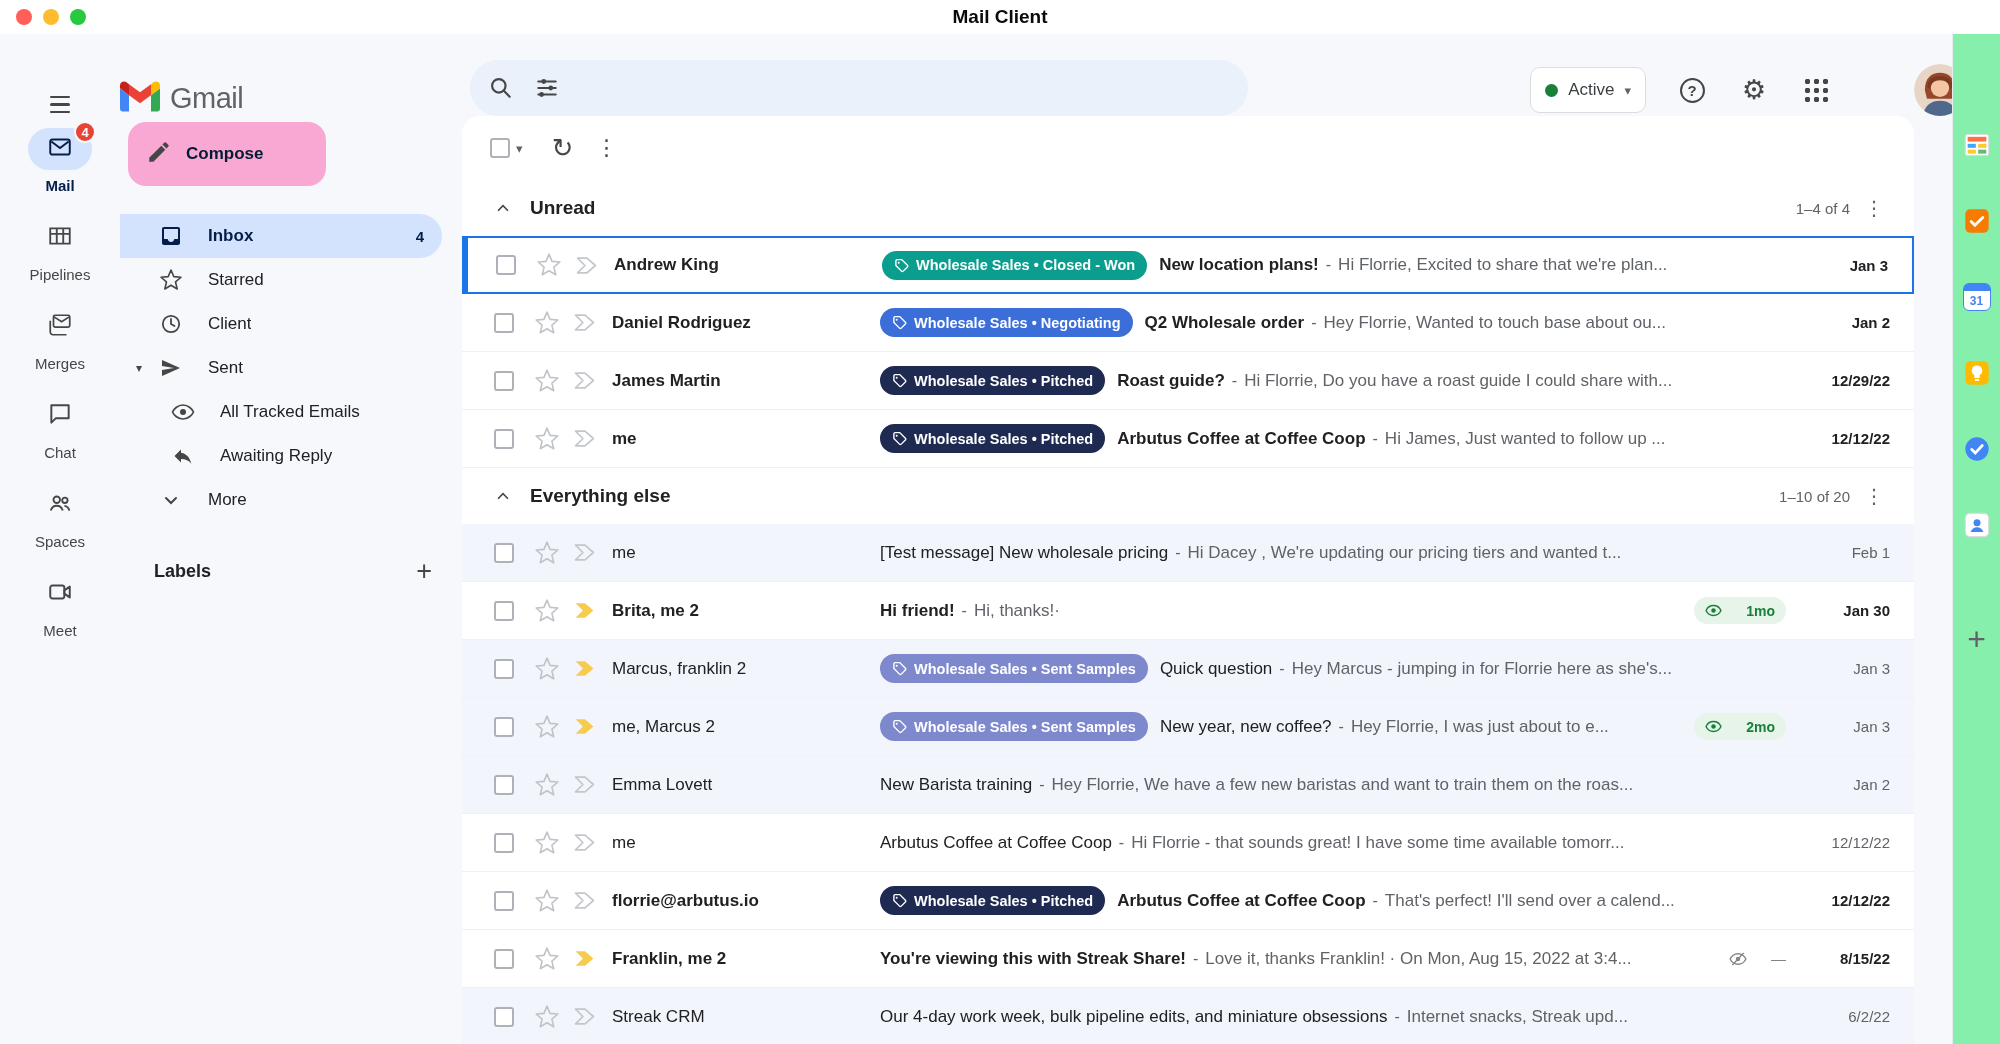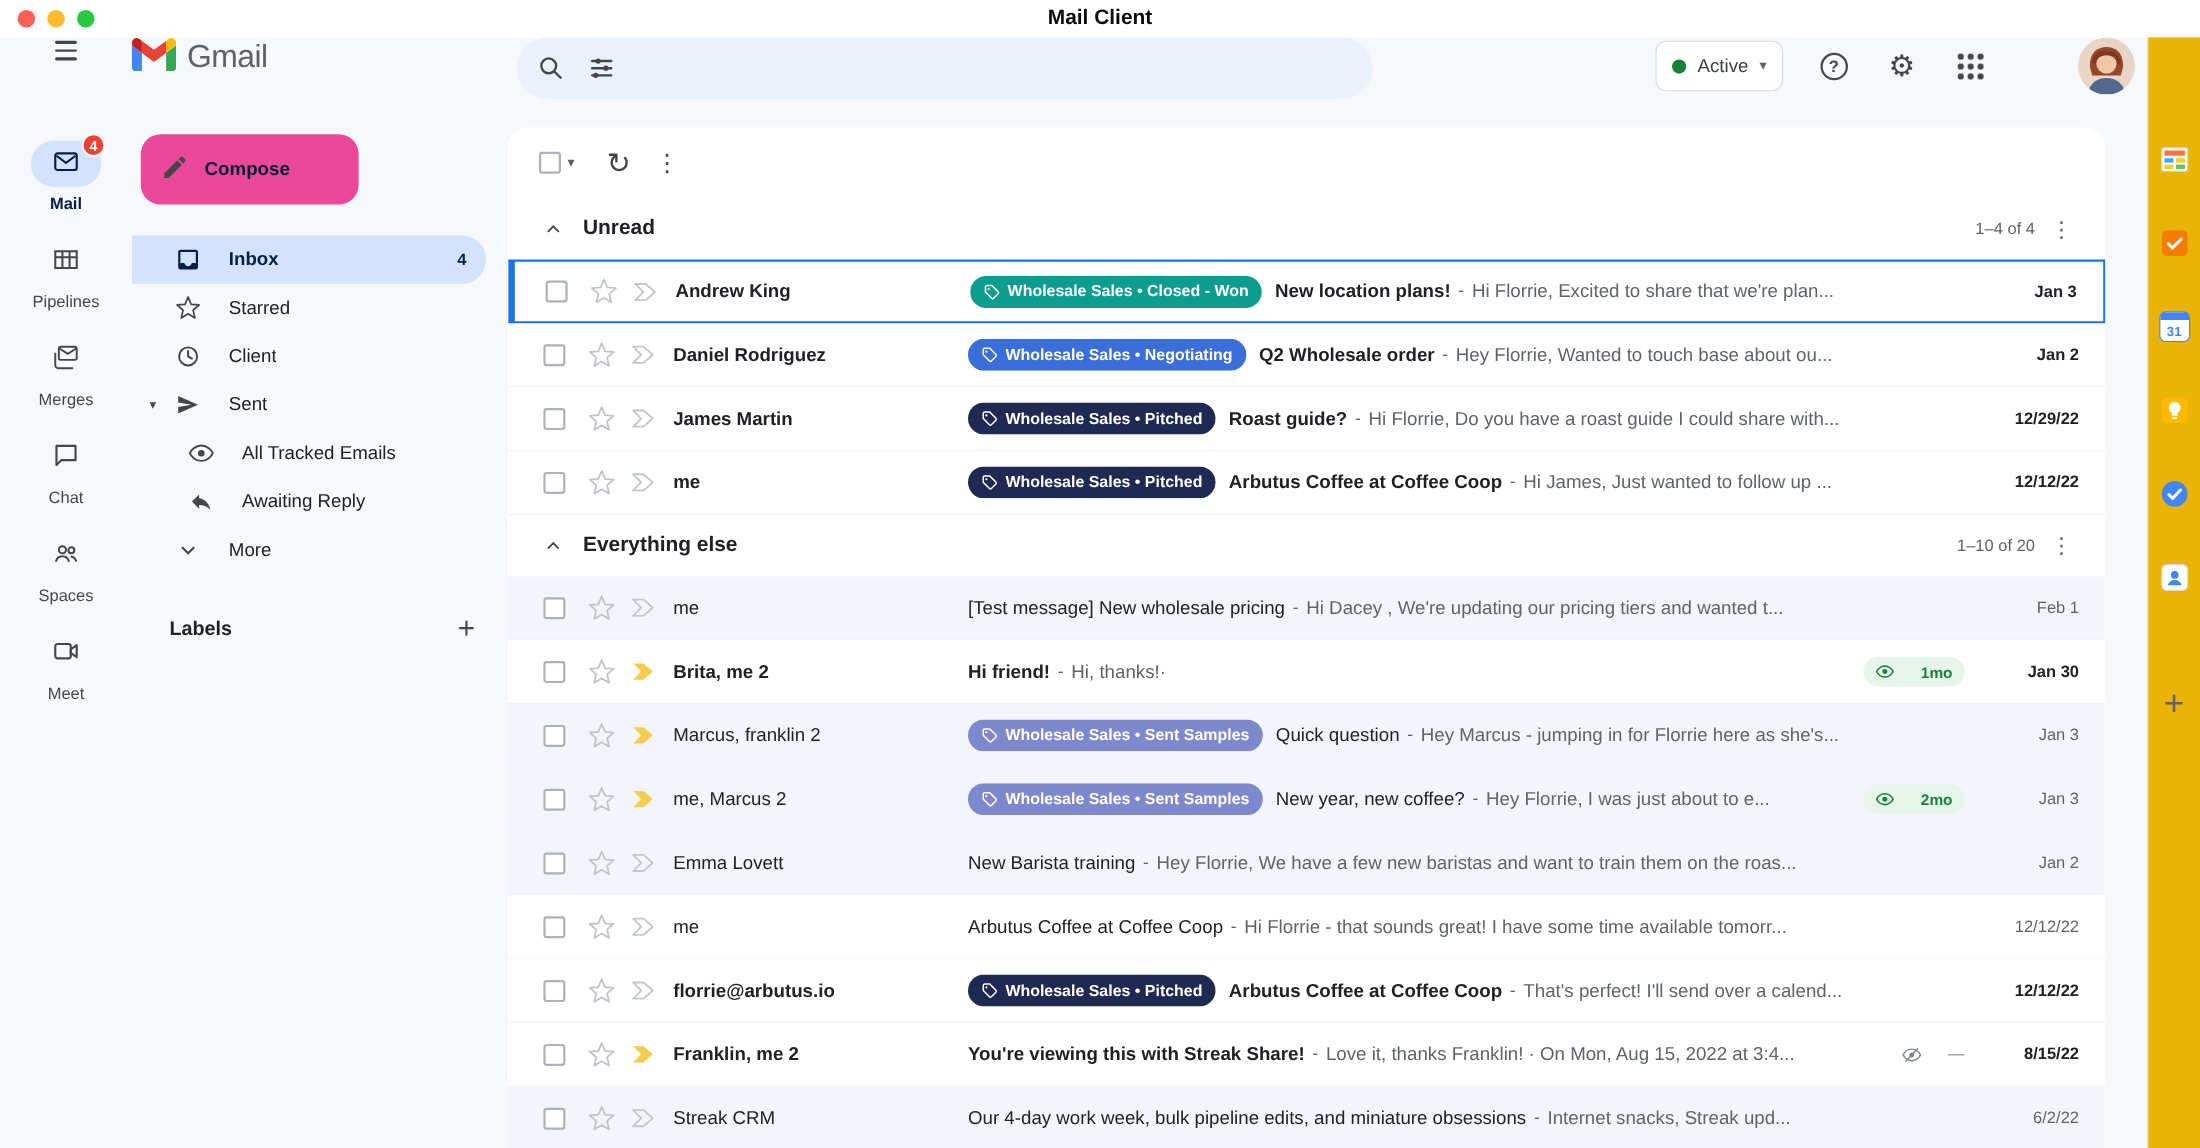--- a/index.html
+++ b/index.html
@@ -10,21 +10,21 @@
     font-family:"Liberation Sans","DejaVu Sans",sans-serif;
   }
   
   .titlebar { height:34px; background:#ffffff; display:flex; align-items:center; justify-content:center; position:relative; }
   .traffic { position:absolute; left:16px; display:flex; gap:11px; }
   .light { width:16px; height:16px; border-radius:50%; display:inline-block; }
   .light.red{background:#ff5f57} .light.yellow{background:#febc2e} .light.green{background:#28c840}
   .window-title { font-size:19px; font-weight:bold; color:#0a0a0a; }
 
   
-  .header { height:82px; display:flex; align-items:flex-start; padding-right:59px; }
+  .header { height:82px; display:flex; align-items:flex-end; padding-right:34px; }
   .burger { width:120px; display:flex; justify-content:center; flex-shrink:0; }
   .burger-icon { width:26px; display:flex; flex-direction:column; gap:5px; cursor:pointer; padding:3px; }
   .burger-icon span { height:2.5px; background:#444746; border-radius:2px; }
   .logo { display:flex; align-items:center; gap:10px; min-width:170px; }
   .logo-text { font-size:29px; color:#5f6368; letter-spacing:-0.5px; }
   .search { margin-left:180px; width:778px; height:56px; background:#eaf1fb; border-radius:28px; display:flex; align-items:center; padding:0 8px; }
   .search-btn { width:46px; height:46px; border-radius:50%; display:flex; align-items:center; justify-content:center; cursor:pointer; flex-shrink:0; }
   .search input { flex:1; border:none; outline:none; background:transparent; font-size:20px; color:#202124; font-family:inherit; padding:0 6px; }
   .search input::placeholder { color:#202124; opacity:.85; }
   .hdr-right { margin-left:auto; display:flex; align-items:center; gap:14px; }
@@ -43,21 +43,21 @@
 
   .rail { width:120px; padding-top:12px; display:flex; flex-direction:column; align-items:center; flex-shrink:0; }
   .rail-item { display:flex; flex-direction:column; align-items:center; gap:7px; margin-bottom:23px; cursor:pointer; color:#444746; }
   .rail-pill { width:64px; height:42px; border-radius:21px; display:flex; align-items:center; justify-content:center; position:relative; }
   .rail-item.sel .rail-pill { background:#d3e3fd; color:#041e49; }
   .rail-badge { position:absolute; top:-7px; right:-4px; min-width:22px; height:22px; border-radius:11px; background:#ea4335; color:#fff; font-size:13px; font-weight:bold; display:flex; align-items:center; justify-content:center; padding:0 5px; border:2px solid #f6f8fc; }
   .rail-label { font-size:15px; color:#444746; }
   .rail-item.sel .rail-label { font-weight:bold; color:#041e49; }
 
   .sidebar { width:342px; padding-top:6px; flex-shrink:0; }
-  .compose { margin-left:8px; width:198px; height:64px; background:#ec4899; border-radius:18px; display:flex; align-items:center; gap:14px; padding:0 12px 0 18px; cursor:pointer; }
+  .compose { margin-left:8px; width:198px; height:64px; background:#f9a8d4; border-radius:18px; display:flex; align-items:center; gap:14px; padding:0 12px 0 18px; cursor:pointer; }
   .compose-label { font-size:17px; font-weight:bold; color:#001d35; }
   .nav { margin-top:28px; }
   .nav-item { height:44px; display:flex; align-items:center; padding:0 18px 0 38px; margin-right:20px; border-radius:0 22px 22px 0; font-size:17px; color:#202124; position:relative; cursor:pointer; }
   .nav-item.selected { background:#d3e3fd; font-weight:bold; color:#041e49; }
   .nav-item.indent { padding-left:50px; }
   .nav-icon { width:26px; height:26px; margin-right:24px; display:flex; align-items:center; justify-content:center; flex-shrink:0; color:#444746; }
   .nav-item.selected .nav-icon { color:#041e49; }
   .nav-label { white-space:nowrap; overflow:hidden; }
   .nav-count { margin-left:auto; font-size:15px; color:#444746; font-weight:normal; }
   .nav-item.selected .nav-count { font-weight:bold; color:#041e49; }
@@ -96,21 +96,21 @@
   .row.bold .subject { font-weight:bold; }
   .sep { margin:0 7px; color:#5f6368; flex-shrink:0; }
   .snippet { white-space:nowrap; overflow:hidden; color:#5f6368; font-size:17px; min-width:0; }
   .tracker { margin-left:14px; flex-shrink:0; display:flex; align-items:center; gap:24px;text-align:center; }
   .tracker.seen { background:#e6f4ea; color:#188038; height:27px; border-radius:14px; padding:0 11px; font-size:14px; font-weight:bold; }
   .tracker.hidden { color:#80868b; font-size:15px; }
   .date { width:92px; margin-left:12px; text-align:right; font-size:15px; color:#5f6368; flex-shrink:0; }
   .row.bold .date { color:#202124; font-weight:bold; }
 
   
-  .rightbar { position:absolute; top:34px; right:0; bottom:0; width:48px; background:#eab308; border-left:1px solid #e7eaee; display:flex; flex-direction:column; align-items:center; padding-top:96px; gap:46px; }
+  .rightbar { position:absolute; top:34px; right:0; bottom:0; width:48px; background:#86efac; border-left:1px solid #e7eaee; display:flex; flex-direction:column; align-items:center; padding-top:96px; gap:46px; }
   .rb-icon { width:30px; height:30px; display:flex; align-items:center; justify-content:center; cursor:pointer; }
   .cal-icon { width:28px; height:28px; border:1.6px solid #4285f4; border-radius:6px; position:relative; display:flex; align-items:flex-end; justify-content:center; background:#fff; }
   .cal-top { position:absolute; top:0; left:0; right:0; height:7px; background:#4285f4; border-radius:4px 4px 0 0; }
   .cal-num { font-size:12px; font-weight:bold; color:#4285f4; margin-bottom:2px; }
   .rb-plus { font-size:32px; color:#5f6368; margin-top:38px; }
 </style>
 </head>
 <body>
 
 <div class="titlebar">

